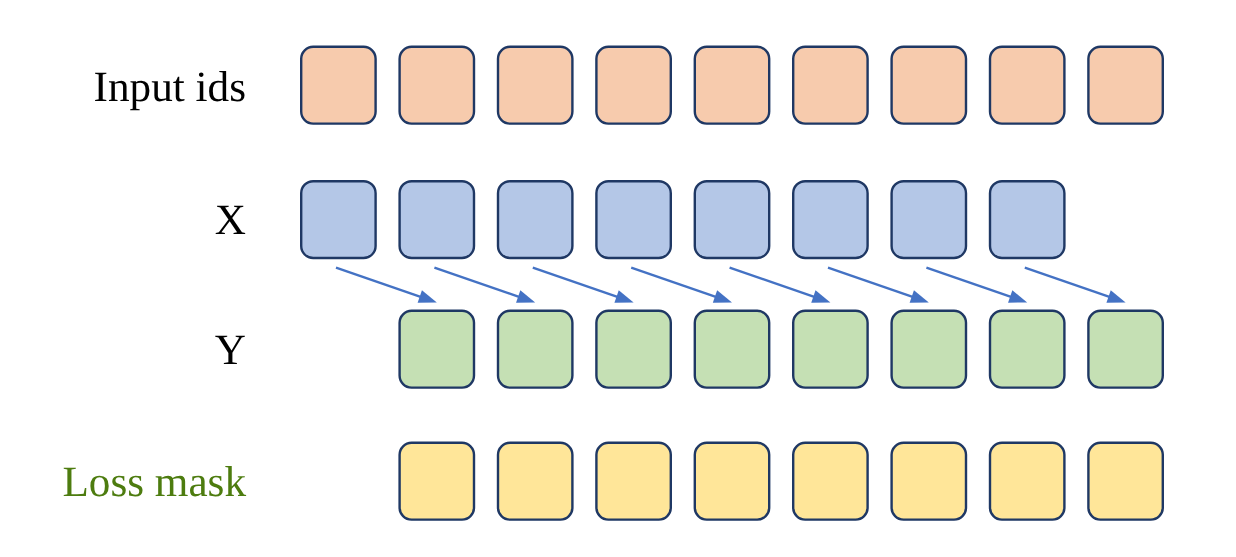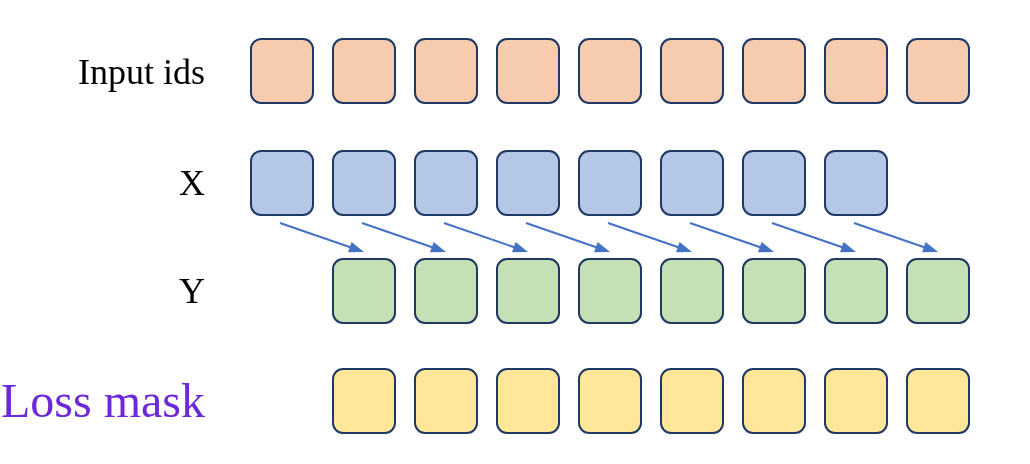--- a/index.html
+++ b/index.html
@@ -44,21 +44,21 @@
 </style>
 </head>
 <body>
 
 <div id="diagram">
 
   <div id="labels">
       <div class="row-label" style="right: 825px; top: 72px; font-size: 36px; color: rgb(0, 0, 0);">Input ids</div>
       <div class="row-label" style="right: 825px; top: 183px; font-size: 36px; color: rgb(0, 0, 0);">X</div>
       <div class="row-label" style="right: 825px; top: 291px; font-size: 36px; color: rgb(0, 0, 0);">Y</div>
-      <div class="row-label" style="right: 825px; top: 401px; font-size: 48px; color: #6d28d9;">Loss mask</div>
+      <div class="row-label" style="right: 825px; top: 401px; font-size: 36px; color: #4d7c0f;">Loss mask</div>
     </div>
   <div id="cells">
       <div class="cell" style="left: 250px; top: 38px; width: 64px; height: 66px; background: rgb(247, 203, 173); border-color: rgb(31, 56, 100); border-width: 2.5px; border-radius: 11px;"></div>
       <div class="cell" style="left: 332px; top: 38px; width: 64px; height: 66px; background: rgb(247, 203, 173); border-color: rgb(31, 56, 100); border-width: 2.5px; border-radius: 11px;"></div>
       <div class="cell" style="left: 414px; top: 38px; width: 64px; height: 66px; background: rgb(247, 203, 173); border-color: rgb(31, 56, 100); border-width: 2.5px; border-radius: 11px;"></div>
       <div class="cell" style="left: 496px; top: 38px; width: 64px; height: 66px; background: rgb(247, 203, 173); border-color: rgb(31, 56, 100); border-width: 2.5px; border-radius: 11px;"></div>
       <div class="cell" style="left: 578px; top: 38px; width: 64px; height: 66px; background: rgb(247, 203, 173); border-color: rgb(31, 56, 100); border-width: 2.5px; border-radius: 11px;"></div>
       <div class="cell" style="left: 660px; top: 38px; width: 64px; height: 66px; background: rgb(247, 203, 173); border-color: rgb(31, 56, 100); border-width: 2.5px; border-radius: 11px;"></div>
       <div class="cell" style="left: 742px; top: 38px; width: 64px; height: 66px; background: rgb(247, 203, 173); border-color: rgb(31, 56, 100); border-width: 2.5px; border-radius: 11px;"></div>
       <div class="cell" style="left: 824px; top: 38px; width: 64px; height: 66px; background: rgb(247, 203, 173); border-color: rgb(31, 56, 100); border-width: 2.5px; border-radius: 11px;"></div>

